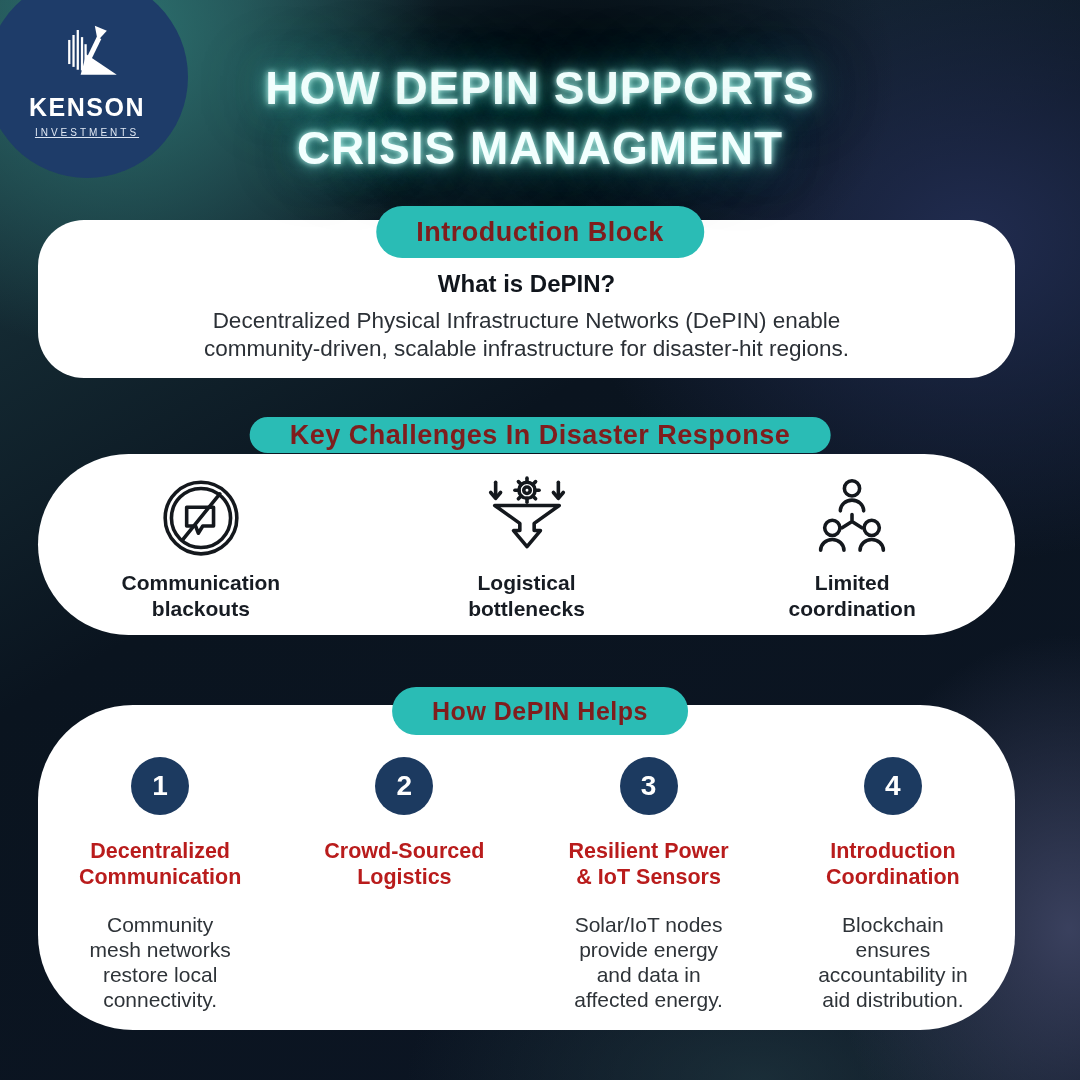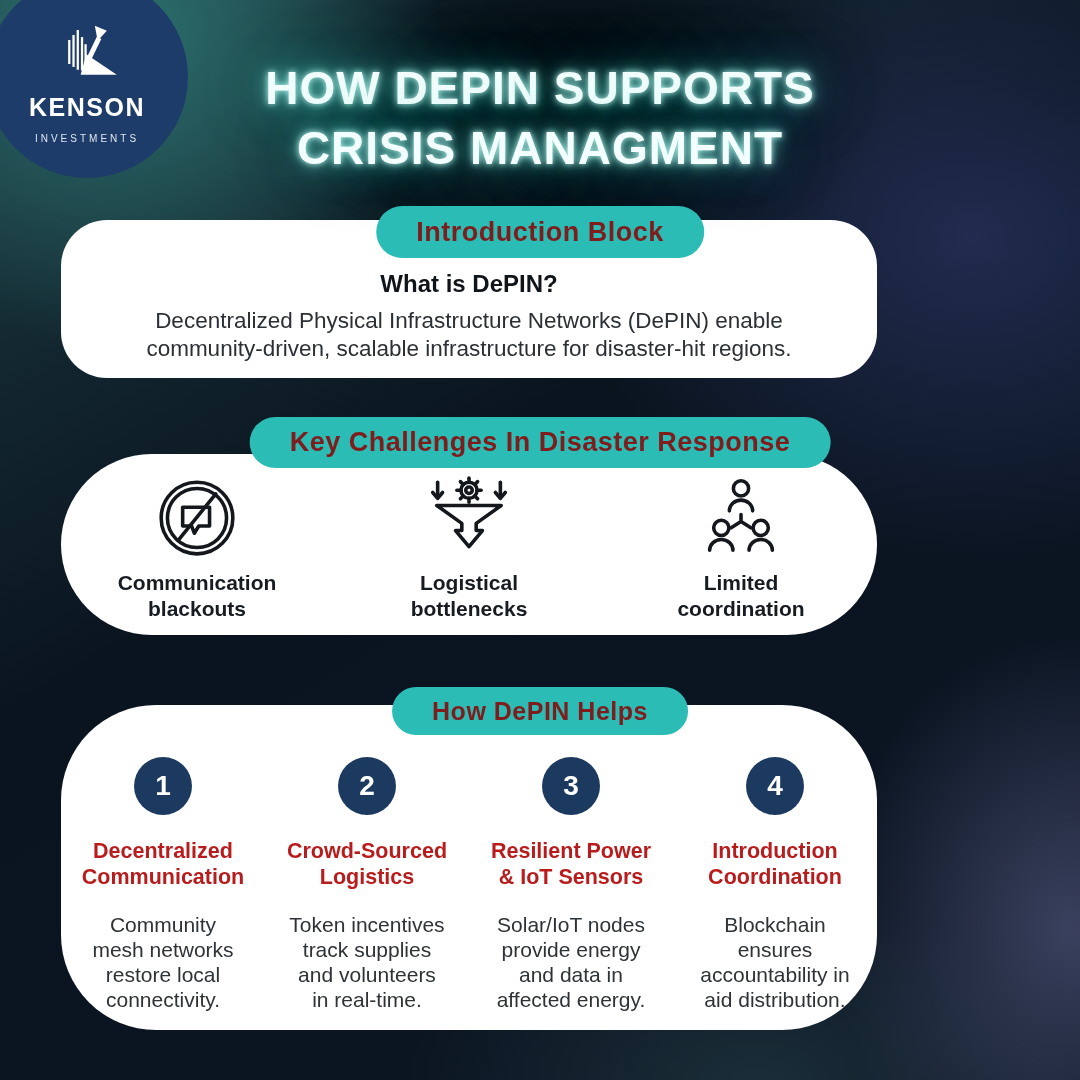--- a/index.html
+++ b/index.html
@@ -13,35 +13,35 @@
       radial-gradient(ellipse 340px 420px at 99% 86%, rgba(66,72,104,.85) 0%, rgba(66,72,104,0) 70%),
       radial-gradient(ellipse 500px 260px at 70% 100%, rgba(36,62,70,.6) 0%, rgba(36,62,70,0) 70%),
       linear-gradient(150deg,#1c3b42 0%,#0a141f 42%,#0c1524 100%);
   }
   
   .logo{position:absolute;left:-14px;top:-24px;width:202px;height:202px;border-radius:50%;
     background:#1e3c69;display:flex;flex-direction:column;align-items:center;
     padding-top:44px;box-sizing:border-box;z-index:3;}
   .logo svg{width:78px;height:64px;display:block;}
   .brand-name{color:#ffffff;font-weight:bold;font-size:25px;letter-spacing:1.5px;margin-top:9px;}
-  .brand-sub{color:#dfe7f3;font-size:10px;letter-spacing:3px;margin-top:11px;}
+  .brand-sub{color:#dfe7f3;font-size:10px;letter-spacing:3px;margin-top:5px;text-decoration:underline;}
   
   .title{position:absolute;top:58px;left:0;width:1080px;text-align:center;z-index:2;
     color:#f2fffe;font-weight:800;font-size:46px;line-height:60px;letter-spacing:1px;
     text-shadow:0 0 6px rgba(198,255,248,.95),0 0 16px rgba(116,242,228,.8),
                 0 0 40px rgba(72,216,202,.55),0 0 80px rgba(48,190,178,.35);}
   
   .badge{position:absolute;left:50%;transform:translateX(-50%);background:#2abcb5;
     color:#7f1d1d;font-weight:bold;border-radius:40px;display:flex;align-items:center;
     justify-content:center;padding:0 40px;z-index:2;white-space:nowrap;letter-spacing:.5px;}
   .badge-intro{top:206px;height:52px;font-size:27px;}
-  .badge-challenges{top:417px;height:51px;font-size:27px;}
+  .badge-challenges{top:417px;height:36px;font-size:27px;}
   .badge-helps{top:687px;height:48px;font-size:25px;}
   
-  .card{position:absolute;left:61px;width:816px;background:#ffffff;z-index:1;box-sizing:border-box;}
+  .card{position:absolute;left:38px;width:977px;background:#ffffff;z-index:1;box-sizing:border-box;}
   .card-intro{top:220px;height:158px;border-radius:46px;text-align:center;padding-top:50px;}
   .intro-heading{font-size:24px;font-weight:bold;color:#10151c;}
   .intro-body{margin-top:9px;font-size:22.5px;line-height:28px;color:#2b3036;}
   .card-challenges{top:454px;height:181px;border-radius:92px;display:flex;align-items:center;}
   .challenge-col{flex:1;display:flex;flex-direction:column;align-items:center;padding-top:8px;}
   .challenge-icon svg{width:86px;height:86px;display:block;}
   .challenge-label{margin-top:9px;font-weight:bold;font-size:21px;line-height:26px;
     color:#171c23;text-align:center;}
   .card-helps{top:705px;height:325px;border-radius:95px;display:flex;}
   .help-col{flex:1;display:flex;flex-direction:column;align-items:center;padding-top:52px;}
@@ -171,26 +171,20 @@
         <div>connectivity.</div>
       </div>
     </div>
 
     <div class="help-col">
       <div class="num-circle">2</div>
       <div class="help-title">
         <div>Crowd-Sourced</div>
         <div>Logistics</div>
       </div>
-      <div class="help-body">
-        <div>Token incentives</div>
-        <div>track supplies</div>
-        <div>and volunteers</div>
-        <div>in real-time.</div>
-      </div>
     </div>
 
     <div class="help-col">
       <div class="num-circle">3</div>
       <div class="help-title">
         <div>Resilient Power</div>
         <div>&amp; IoT Sensors</div>
       </div>
       <div class="help-body">
         <div>Solar/IoT nodes</div>

